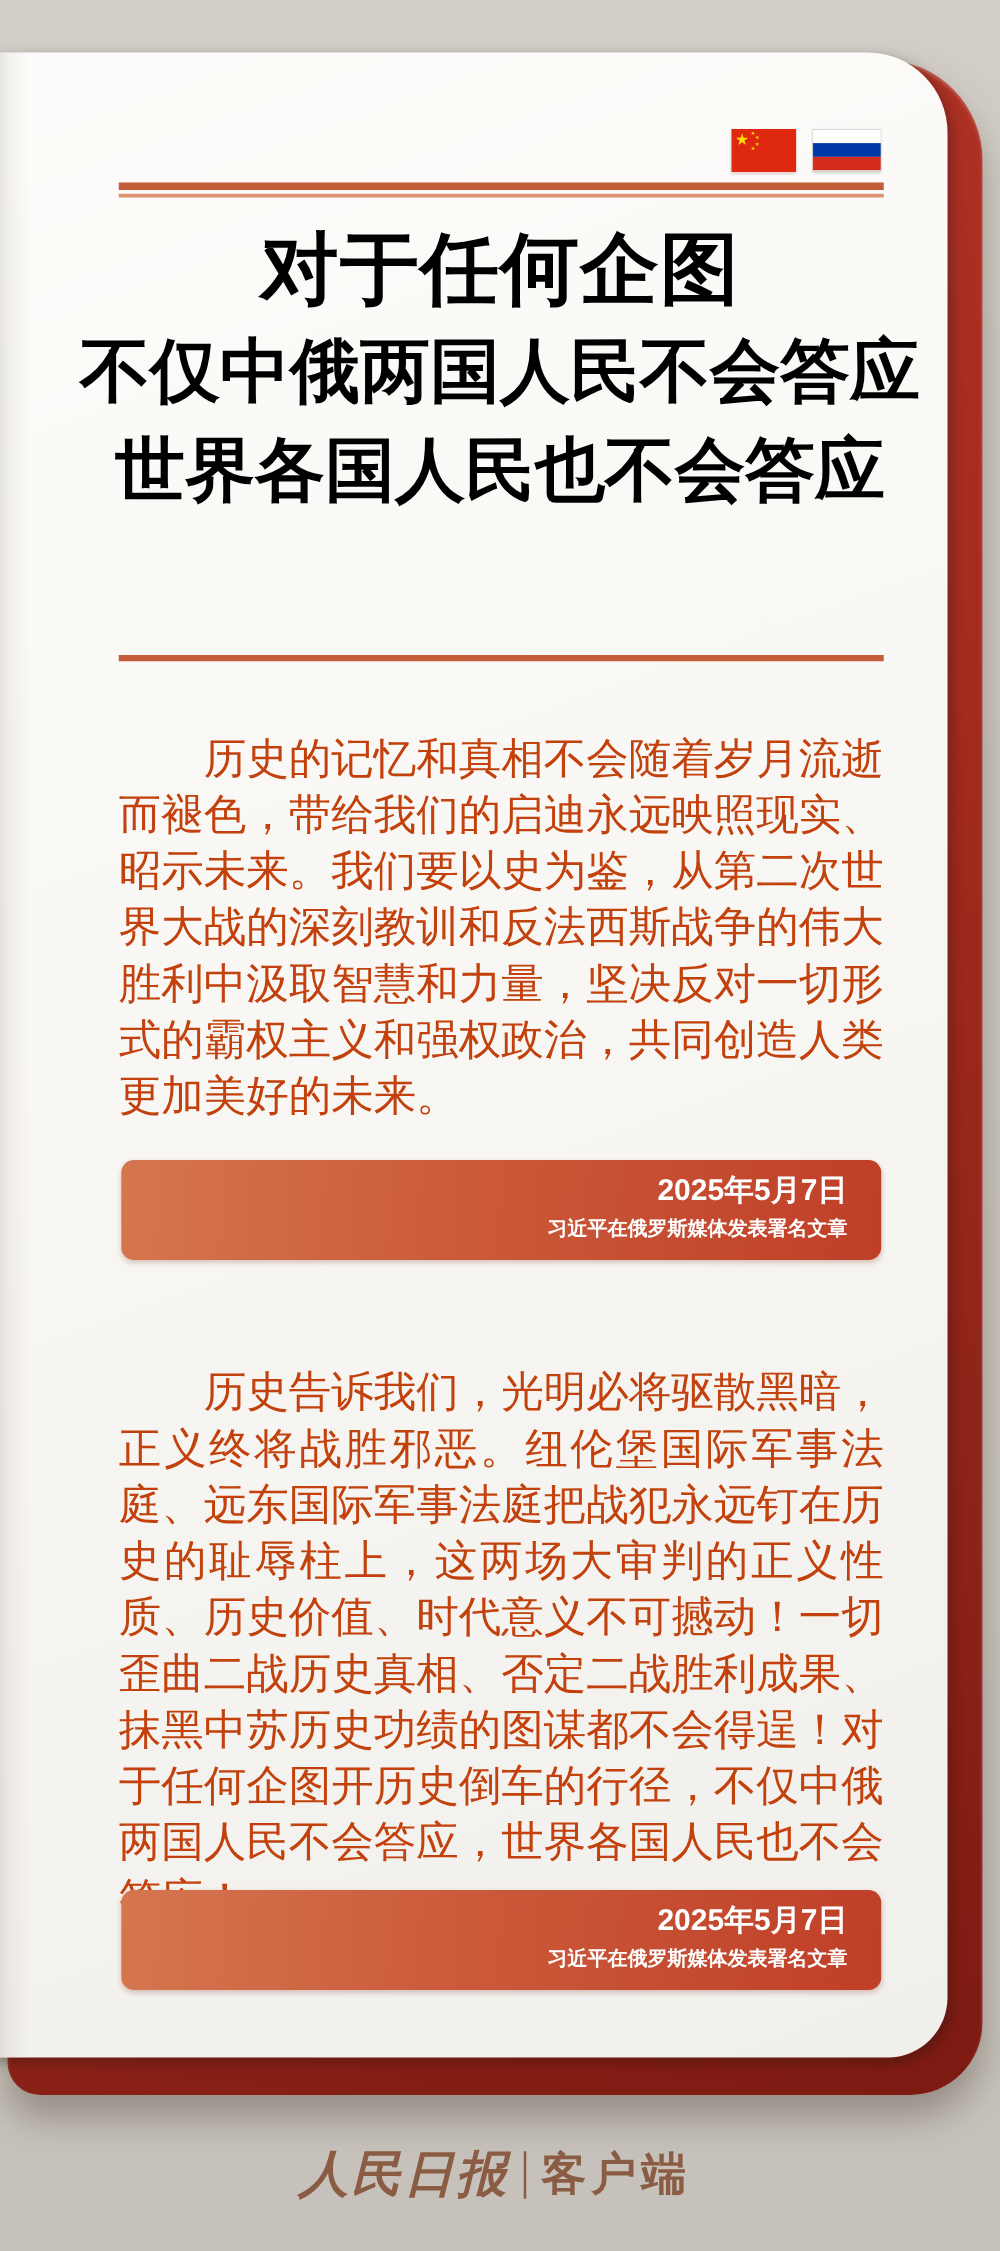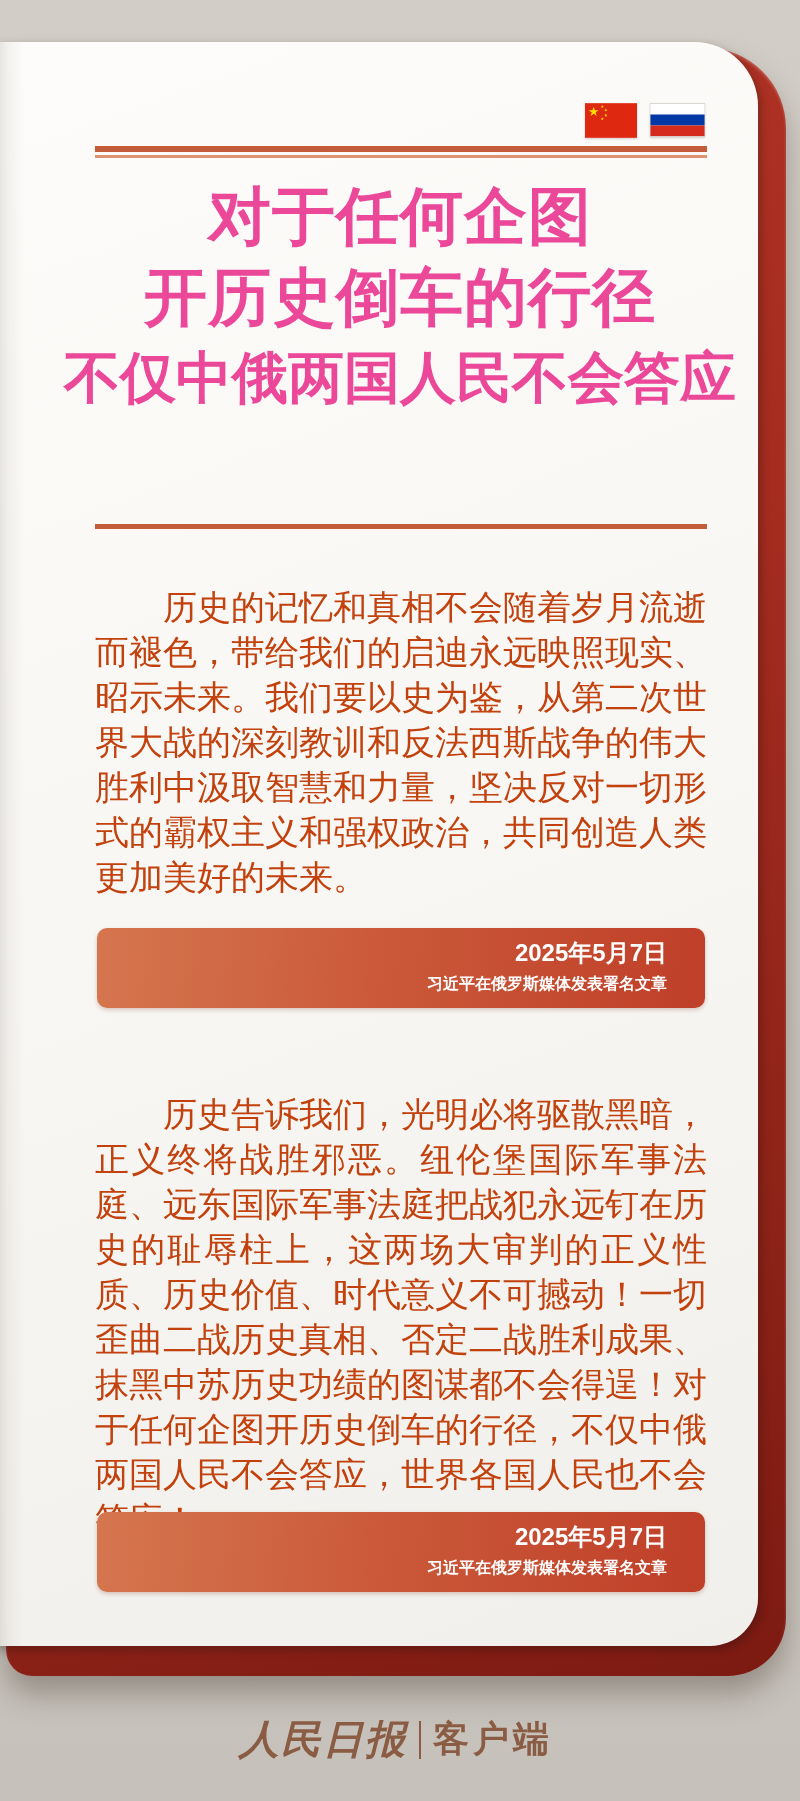--- a/index.html
+++ b/index.html
@@ -33,40 +33,40 @@
   .flags { position:absolute; left:585px; top:103px; display:flex; gap:13px; align-items:flex-start; }
   .flag { display:block; box-shadow:0 1px 2px rgba(0,0,0,.18); }
   
   .divider-top { position:absolute; left:95px; top:146px; width:612px; }
   .divider-top .thick { height:6px; background:#c25c39; }
   .divider-top .thin  { height:3px; background:#dd9371; margin-top:3px; }
   .divider-bottom { position:absolute; left:95px; top:524px; width:612px; height:5px; background:#c25c39; }
   
   .headline {
     position:absolute; left:40px; top:176px; width:720px;
-    text-align:center; font-weight:bold; color:#ec4899;
+    text-align:center; font-weight:bold; color:#000000;
     font-family:"Liberation Sans", sans-serif;
   }
   .headline .h-line-lg { font-size:63px; line-height:81px; letter-spacing:1px; }
   .headline .h-line-sm { font-size:56px; line-height:79px; letter-spacing:0; }
   
   .para {
     position:absolute; left:95px; width:612px;
     font-family:"DejaVu Serif","Liberation Serif", serif;
     font-size:34px; line-height:45px; color:#c2410c;
     text-align:justify; text-indent:2em;
   }
   .para-1 { top:585px; }
   .para-2 { top:1092px; }
   
   .source-box {
     position:absolute; left:97px; width:608px; height:80px;
     border-radius:10px;
     background:linear-gradient(95deg,#d5764f 0%,#cb5a3a 45%,#bf3f28 100%);
-    color:#ffffff; text-align:right; padding:9px 38px 0 22px;
+    color:#ffffff; text-align:right; padding:9px 27px 0 22px;
     font-weight:bold; box-shadow:0 2px 4px rgba(120,50,30,.25);
   }
   .source-box-1 { top:928px; }
   .source-box-2 { top:1512px; }
   .source-date  { font-size:24px; line-height:31px; }
   .source-label { font-size:16px; line-height:31px;text-align:right; }
   
   .footer-brand {
     position:absolute; left:0; top:1712px; width:792px;
     display:flex; align-items:center; justify-content:center; gap:12px;
@@ -108,22 +108,22 @@
   </svg>
 </div>
 
 <div class="divider-top">
   <div class="thick"></div>
   <div class="thin"></div>
 </div>
 
 <div class="headline">
   <div class="h-line-lg">对于任何企图</div>
-  <div class="h-line-lg">开历史倒车的行径</div>
   <div class="h-line-sm">不仅中俄两国人民不会答应</div>
+  <div class="h-line-sm">世界各国人民也不会答应</div>
 </div>
 
 <div class="divider-bottom"></div>
 
 <div class="para para-1">历史的记忆和真相不会随着岁月流逝而褪色，带给我们的启迪永远映照现实、昭示未来。我们要以史为鉴，从第二次世界大战的深刻教训和反法西斯战争的伟大胜利中汲取智慧和力量，坚决反对一切形式的霸权主义和强权政治，共同创造人类更加美好的未来。</div>
 
 <div class="source-box source-box-1">
   <div class="source-date">2025年5月7日</div>
   <div class="source-label">习近平在俄罗斯媒体发表署名文章</div>
 </div>

